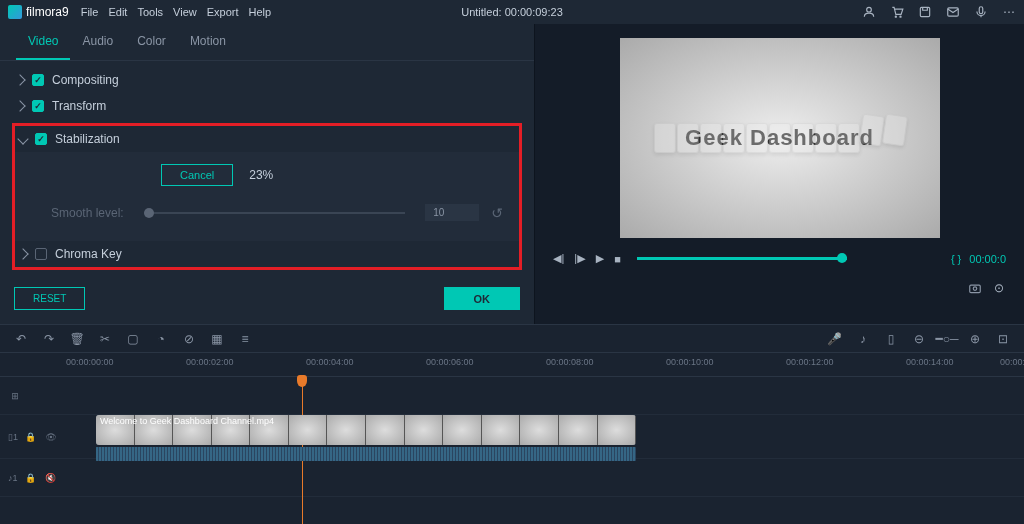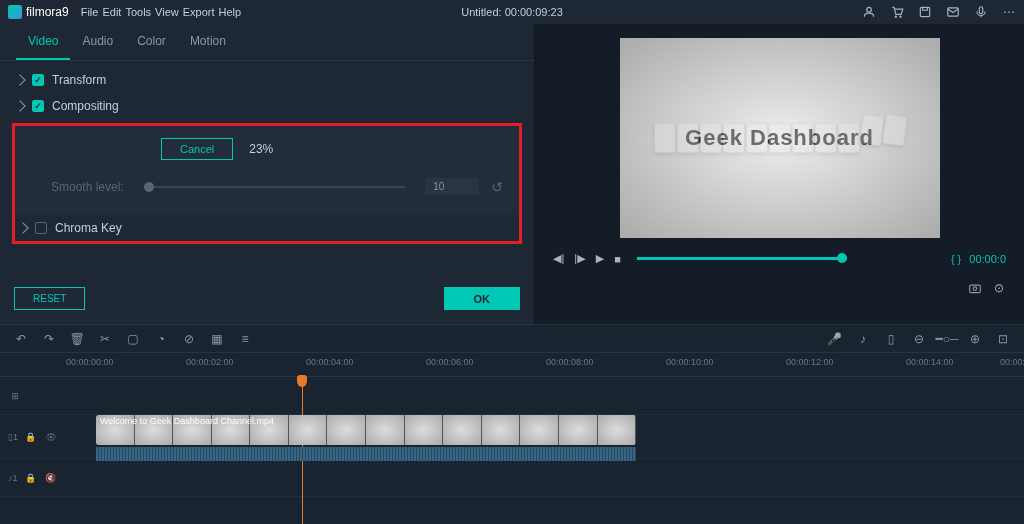--- a/index.html
+++ b/index.html
@@ -1,21 +1,21 @@
 <!DOCTYPE html>
 <html><head>
 <meta charset="utf-8">
 <style>
 * { margin: 0; padding: 0; box-sizing: border-box; font-family: -apple-system, BlinkMacSystemFont, "Segoe UI", Arial, sans-serif; }
 body { background: #1a2330; color: #a8b3c1; font-size: 12px; width: 1024px; height: 524px; overflow: hidden; }
 .titlebar { height: 24px; background: #1e2835; display: flex; align-items: center; padding: 0 8px; }
 .logo { display: flex; align-items: flex-end; gap: 4px; margin-right: 12px; }
 .logo-icon { width: 14px; height: 14px; background: linear-gradient(135deg, #00c8b4, #3498db); border-radius: 2px; }
 .logo-text { color: #fff; font-size: 12px; font-weight: 500; }
-.menu-items { display: flex; gap: 4px; }
+.menu-items { display: flex; gap: 10px; }
 .menu-items span { cursor: pointer; color: #c5cfdb; font-size: 11px; }
 .title-center { position: absolute; left: 50%; transform: translateX(-50%); color: #c5cfdb; font-size: 11px; }
 .titlebar-right { margin-left: auto; display: flex; gap: 14px; align-items: center; }
 .titlebar-right svg { width: 14px; height: 14px; stroke: #a8b3c1; fill: none; }
 .main-area { display: flex; height: calc(100% - 24px - 200px); }
 .left-panel { width: 535px; background: #1e2835; display: flex; flex-direction: column; border-right: 1px solid #0d141e; }
 .tabs { display: flex; padding: 0 16px; border-bottom: 1px solid #2a3544; }
 .tab { padding: 10px 12px; cursor: pointer; color: #8a95a5; font-size: 12px; }
 .tab.active { color: #00c8b4; border-bottom: 2px solid #00c8b4; }
 .panel-body { flex: 1; overflow-y: auto; padding: 6px 12px; position: relative; }
@@ -130,28 +130,33 @@
     <div class="tabs">
       <div class="tab active">Video</div>
       <div class="tab">Audio</div>
       <div class="tab">Color</div>
       <div class="tab">Motion</div>
     </div>
     <div class="panel-body">
       <div class="section">
         <span class="chevron"></span>
         <span class="checkbox checked"></span>
-        <span>Transform</span>
+        <span>Compositing</span>
       </div>
       <div class="section">
         <span class="chevron"></span>
         <span class="checkbox checked"></span>
-        <span>Compositing</span>
+        <span>Transform</span>
       </div>
       <div class="highlight-box">
+        <div class="section">
+          <span class="chevron down"></span>
+          <span class="checkbox checked"></span>
+          <span>Stabilization</span>
+        </div>
         <div class="stab-content">
           <div class="stab-row">
             <button class="cancel-btn">Cancel</button>
             <span class="progress-text">23%</span>
           </div>
           <div class="smooth-row">
             <span>Smooth level:</span>
             <div class="slider-track">
               <div class="slider-thumb"></div>
             </div>

